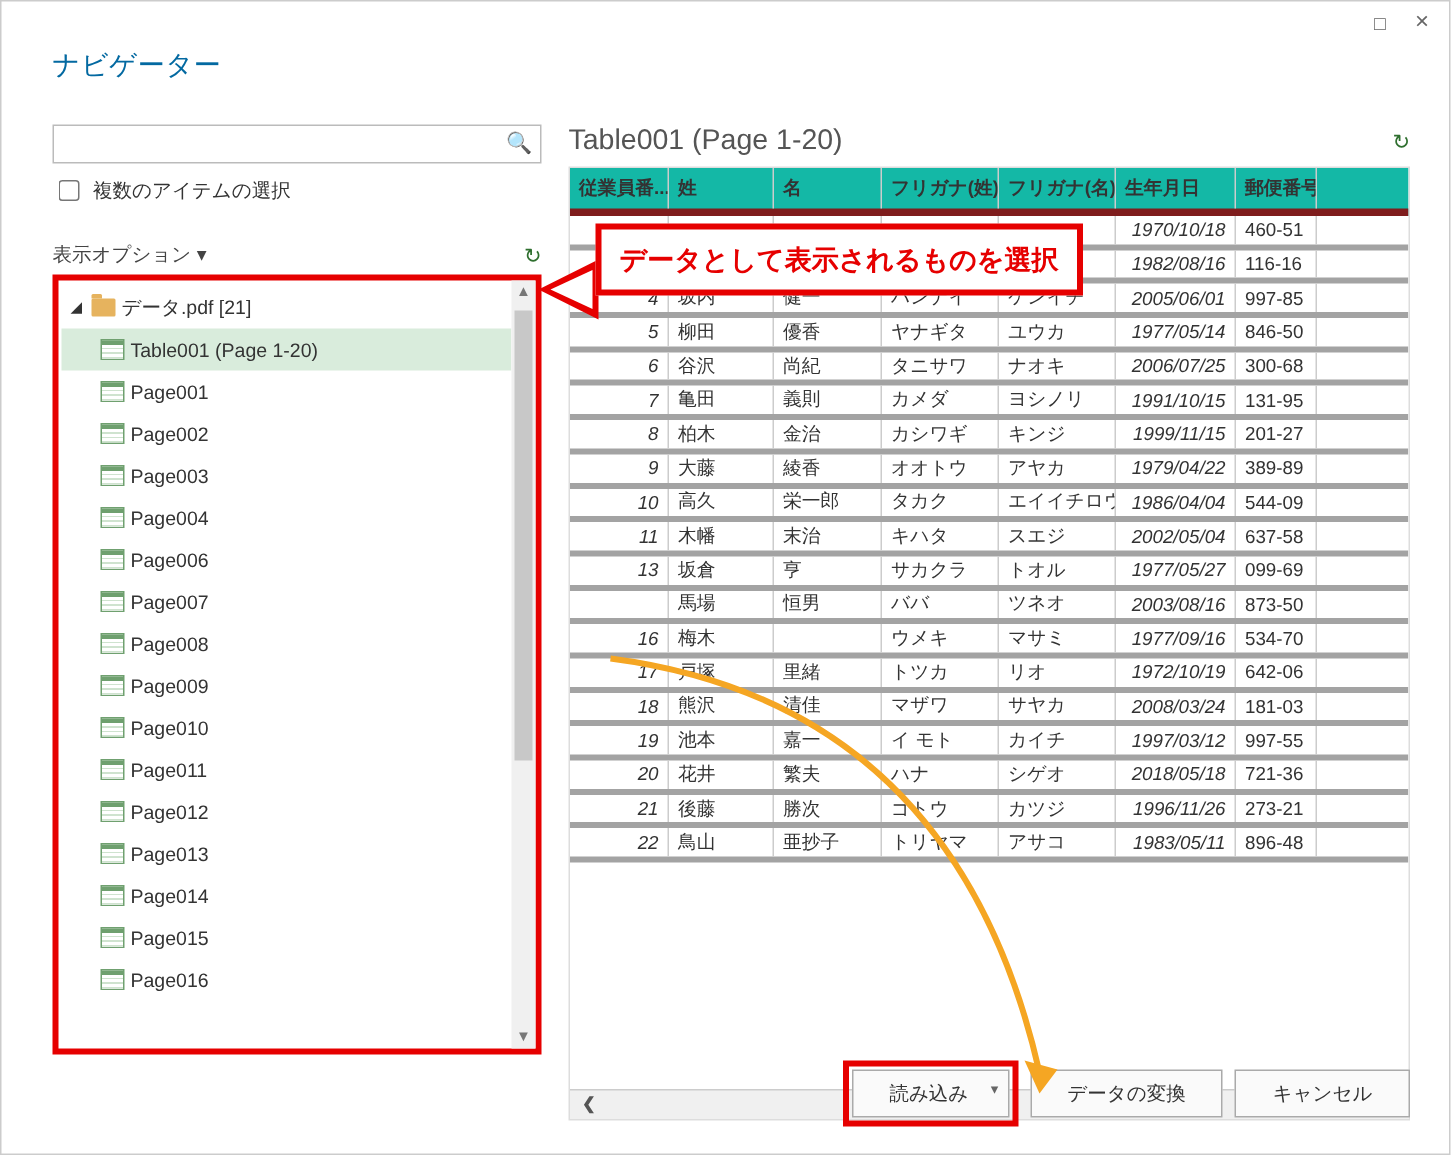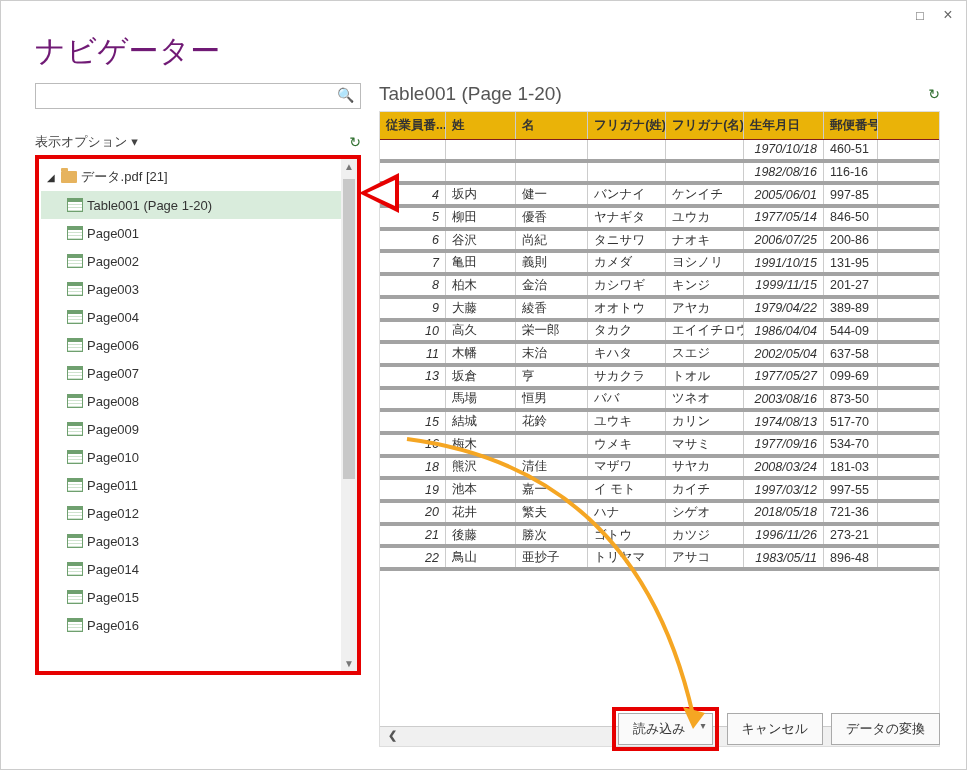--- a/index.html
+++ b/index.html
@@ -1,21 +1,21 @@
 <!DOCTYPE html>
 <html><head>
 <meta charset="utf-8">
 <style>
   * { box-sizing: border-box; font-family: "Meiryo", "Yu Gothic", sans-serif; }
   body { margin: 0; background: #fff; width: 967px; height: 770px; position: relative; overflow: hidden; }
   .window { position: absolute; inset: 0; border: 1px solid #ccc; background: #fff; }
   .titlebar { display: flex; justify-content: flex-end; align-items: center; height: 28px; padding: 0 4px; }
   .tb-btn { width: 28px; height: 22px; display: flex; align-items: center; justify-content: center; color: #666; font-size: 13px; }
   .tb-btn.close { font-size: 16px; }
-  .title { position: absolute; left: 34px; top: 30px; font-size: 30px; color: #701a75; font-weight: 400; letter-spacing: 0.5px; }
+  .title { position: absolute; left: 34px; top: 30px; font-size: 18px; color: #0369a1; font-weight: 400; letter-spacing: 0.5px; }
   .content { position: absolute; left: 34px; top: 82px; right: 26px; bottom: 22px; display: flex; gap: 18px; }
   .left { width: 326px; display: flex; flex-direction: column; }
   .search { position: relative; }
   .search input { width: 100%; height: 26px; border: 1px solid #bbb; padding: 2px 24px 2px 6px; font-size: 13px; }
   .search-icon { position: absolute; right: 6px; top: 4px; color: #2f6f2f; font-size: 14px; }
   .chk-row { display: flex; align-items: center; gap: 6px; margin-top: 8px; font-size: 13px; color: #333; }
   .chk-row input { width: 14px; height: 14px; }
   .opts-row { display: flex; align-items: center; justify-content: space-between; margin-top: 24px; }
   .opts { font-size: 13px; color: #444; }
   .refresh { color: #2f6f2f; font-size: 14px; }
@@ -30,37 +30,37 @@
   .table-ico { width: 16px; height: 14px; border: 1px solid #6fa06f; display: inline-block; background: linear-gradient(#6fa06f 3px, #fff 3px); position: relative; }
   .table-ico::after { content:''; position:absolute; inset:3px 0 0 0; background: repeating-linear-gradient(#fff,#fff 2px,#cfe3cf 2px,#cfe3cf 3px); }
   .tree-scroll { width: 16px; background: #f0f0f0; position: relative; }
   .tree-scroll .thumb { position: absolute; left:2px; right:2px; top:20px; height:300px; background:#c8c8c8; }
   .tree-scroll .arr { position:absolute; left:0; right:0; text-align:center; font-size:10px; color:#777; }
   .tree-scroll .up { top:2px; } .tree-scroll .dn { bottom:2px; }
   .right { flex:1; display:flex; flex-direction:column; position: relative; }
   .preview-title { font-size: 19px; color: #555; margin-bottom: 6px; display:flex; justify-content:space-between; align-items:center; }
   .preview-refresh { color:#2f6f2f; font-size:14px; }
   .grid { border: 1px solid #ddd; flex:1; display:flex; flex-direction:column; overflow:hidden; font-size:12.5px; color:#333; }
-  .grid-head { display:flex; background:#eab308; border-bottom:1px solid #7f1d1d; }
+  .grid-head { display:flex; background:#14b8a6; border-bottom:5px solid #7f1d1d; }
   .grid-head .cell { padding:5px 6px; font-weight:bold; border-right:1px solid #ccc; text-align:left; white-space:nowrap; overflow:hidden; }
   .grid-body { flex:1; overflow:hidden; }
   .grid-row { display:flex; border-bottom:4px solid #a3a3a3; height:22.7px; align-items:center; }
   .grid-row .cell { padding:0 6px; border-right:1px solid #ccc; white-space:nowrap; overflow:hidden; height:100%; display:flex; align-items:center; }
   .cell.num { justify-content:flex-end; font-style:italic; }
   .cell.date { justify-content:flex-end; font-style:italic; }
   .col-id{width:66px}.col-sei{width:70px}.col-mei{width:72px}.col-fsei{width:78px}.col-fmei{width:78px}.col-dob{width:80px}.col-zip{width:54px}
   .grid-hscroll { height:20px; background:#f0f0f0; position:relative; border-top:1px solid #ccc; }
   .grid-hscroll .arr { position:absolute; top:2px; font-size:11px; color:#555; font-weight:bold; }
   .grid-hscroll .l{left:8px}.grid-hscroll .r{right:8px}
   .callout { position:absolute; left:396px; top:148px; z-index:50; border:4px solid #e60000; background:#fff; padding:8px 12px; font-size:18px; color:#e60000; font-weight:bold; }
   .callout-tail { position:absolute; left:358px; top:172px; z-index:49; width:0; height:0; border-top:20px solid transparent; border-bottom:20px solid transparent; border-right:40px solid #e60000; }
   .callout-tail::after { content:''; position:absolute; left:8px; top:-13px; width:0; height:0; border-top:13px solid transparent; border-bottom:13px solid transparent; border-right:28px solid #fff; }
   .arrow-svg { position:absolute; left:396px; top:428px; z-index:48; pointer-events:none; }
   .btn-row { position:absolute; bottom:0; right:0; display:flex; gap:8px; align-items:center; }
-  .btn { border:1px solid #aaa; background:#fafafa; padding:6px 14px; font-size:13px; color:#333; }
+  .btn { border:1px solid #aaa; background:#fafafa; padding:6px 24px; font-size:13px; color:#333; }
   .btn.split { position:relative; padding-right:26px; }
   .btn.split::after { content:'▾'; position:absolute; right:6px; top:6px; font-size:10px; color:#666; }
   .btn-hl { border:4px solid #e60000; padding:2px; display:inline-flex; }
   .arrow-head { fill:#f5a623; }
 </style>
 </head>
 <body>
 
 <div class="window">
   <div class="titlebar">
@@ -68,20 +68,24 @@
     <div class="tb-btn close">×</div>
   </div>
   <div class="title">ナビゲーター</div>
 
   <div class="content">
     <div class="left">
       <div class="search">
         <input type="text" placeholder="" style="">
         <span class="search-icon">🔍</span>
       </div>
+      <label class="chk-row">
+        <input type="checkbox" style="">
+        <span>複数のアイテムの選択</span>
+      </label>
       <div class="opts-row">
         <span class="opts">表示オプション ▾</span>
         <span class="refresh">↻</span>
       </div>
 
       <div class="tree-wrap">
         <div class="tree">
           <div class="tree-row">
             <span class="twist">◢</span>
             <span class="folder-ico"></span>
@@ -215,21 +219,21 @@
               <div class="cell col-dob date">1977/05/14</div>
               <div class="cell col-zip">846-50</div>
             </div>
             <div class="grid-row">
               <div class="cell col-id num">6</div>
               <div class="cell col-sei">谷沢</div>
               <div class="cell col-mei">尚紀</div>
               <div class="cell col-fsei">タニサワ</div>
               <div class="cell col-fmei">ナオキ</div>
               <div class="cell col-dob date">2006/07/25</div>
-              <div class="cell col-zip">200-86</div>
+              <div class="cell col-zip">300-68</div>
             </div>
             <div class="grid-row">
               <div class="cell col-id num">7</div>
               <div class="cell col-sei">亀田</div>
               <div class="cell col-mei">義則</div>
               <div class="cell col-fsei">カメダ</div>
               <div class="cell col-fmei">ヨシノリ</div>
               <div class="cell col-dob date">1991/10/15</div>
               <div class="cell col-zip">131-95</div>
             </div>
@@ -281,38 +285,38 @@
             <div class="grid-row">
               <div class="cell col-id num"></div>
               <div class="cell col-sei">馬場</div>
               <div class="cell col-mei">恒男</div>
               <div class="cell col-fsei">ババ</div>
               <div class="cell col-fmei">ツネオ</div>
               <div class="cell col-dob date">2003/08/16</div>
               <div class="cell col-zip">873-50</div>
             </div>
             <div class="grid-row">
-              <div class="cell col-id num">15</div>
-              <div class="cell col-sei">結城</div>
-              <div class="cell col-mei">花鈴</div>
-              <div class="cell col-fsei">ユウキ</div>
-              <div class="cell col-fmei">カリン</div>
-              <div class="cell col-dob date">1974/08/13</div>
-              <div class="cell col-zip">517-70</div>
-            </div>
-            <div class="grid-row">
               <div class="cell col-id num">16</div>
               <div class="cell col-sei">梅木</div>
               <div class="cell col-mei"></div>
               <div class="cell col-fsei">ウメキ</div>
               <div class="cell col-fmei">マサミ</div>
               <div class="cell col-dob date">1977/09/16</div>
               <div class="cell col-zip">534-70</div>
             </div>
             <div class="grid-row">
+              <div class="cell col-id num">17</div>
+              <div class="cell col-sei">戸塚</div>
+              <div class="cell col-mei">里緒</div>
+              <div class="cell col-fsei">トツカ</div>
+              <div class="cell col-fmei">リオ</div>
+              <div class="cell col-dob date">1972/10/19</div>
+              <div class="cell col-zip">642-06</div>
+            </div>
+            <div class="grid-row">
               <div class="cell col-id num">18</div>
               <div class="cell col-sei">熊沢</div>
               <div class="cell col-mei">清佳</div>
               <div class="cell col-fsei">マザワ</div>
               <div class="cell col-fmei">サヤカ</div>
               <div class="cell col-dob date">2008/03/24</div>
               <div class="cell col-zip">181-03</div>
             </div>
             <div class="grid-row">
               <div class="cell col-id num">19</div>
@@ -354,25 +358,26 @@
         <div class="grid-hscroll">
           <span class="arr l">❮</span>
           <span class="arr r">❯</span>
         </div>
       </div>
 
       <div class="btn-row" style="bottom:-4px;">
         <span class="btn-hl">
           <button class="btn split">読み込み</button>
         </span>
+        <button class="btn">データの変換</button>
         <button class="btn">キャンセル</button>
-        <button class="btn">データの変換</button>
       </div>
     </div>
   </div>
 
   <div class="callout-tail"></div>
+  <div class="callout">データとして表示されるものを選択</div>
 
   <svg class="arrow-svg" width="340" height="310">
     <path d="M 10 10 Q 240 40 296 286" stroke="#f5a623" stroke-width="4" fill="none"></path>
     <polygon class="arrow-head" points="296,300 286,278 308,284"></polygon>
   </svg>
 </div>
 
 </body></html>

